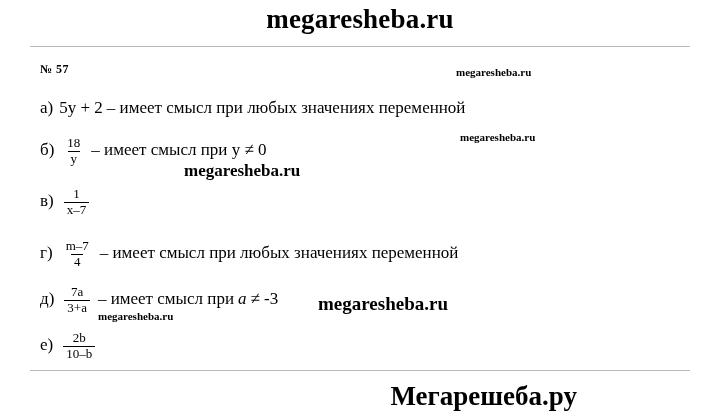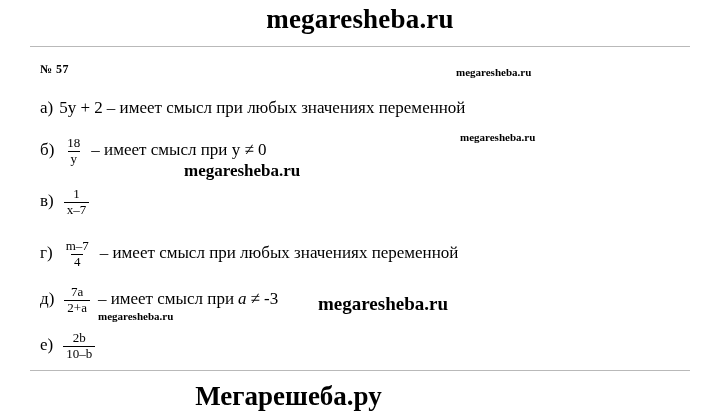--- a/index.html
+++ b/index.html
@@ -30,21 +30,21 @@
     font-weight: bold;
     font-size: 27px;
     letter-spacing: 0.2px;
     color: #000;
   }
   .site-footer {
     position: absolute;
     top: 381px;
     left: 0;
     width: 577px;
-    text-align: center;
+    text-align: right;
     font-family: "Liberation Serif", serif;
     font-weight: bold;
     font-size: 27px;
     color: #000;
   }
   .rule {
     position: absolute;
     left: 30px;
     width: 660px;
     height: 1px;
@@ -150,21 +150,21 @@
       <span class="num">m–7</span>
       <span class="den">4</span>
     </span>
     <span class="tail">– имеет смысл при любых значениях переменной</span>
   </div>
 
   <div class="item" style="top:284px;">
     <span class="lbl">д)</span>
     <span class="frac">
       <span class="num">7a</span>
-      <span class="den">2+a</span>
+      <span class="den">3+a</span>
     </span>
     <span class="tail">– имеет смысл при</span>
     <span class="tail ital">a</span>
     <span class="tail">≠ -3</span>
   </div>
 
   <div class="item" style="top:330px;">
     <span class="lbl">е)</span>
     <span class="frac">
       <span class="num">2b</span>

